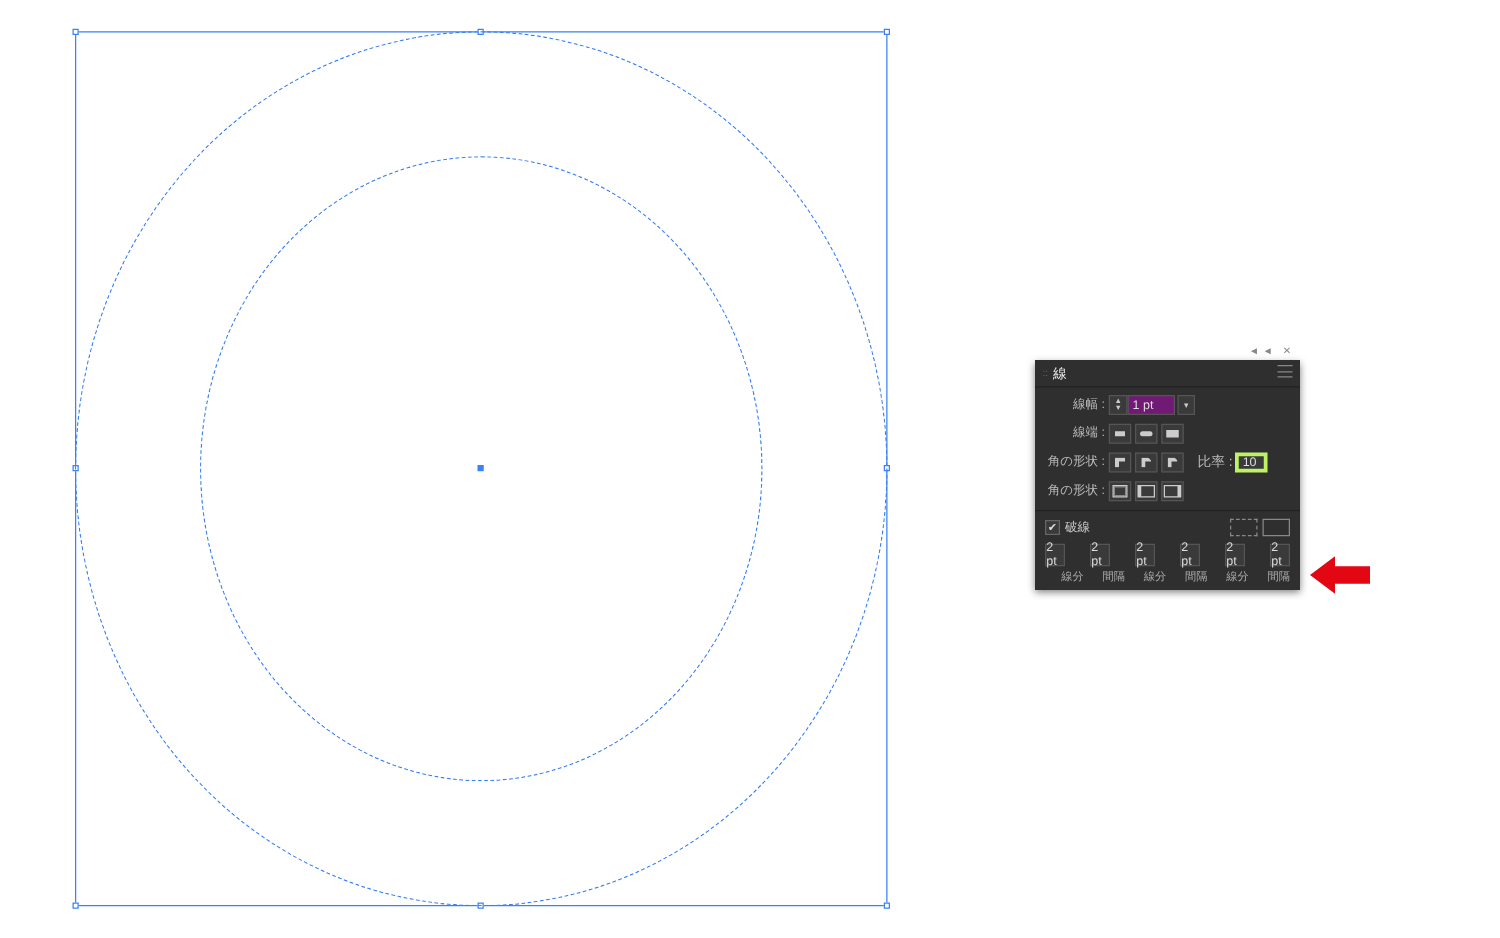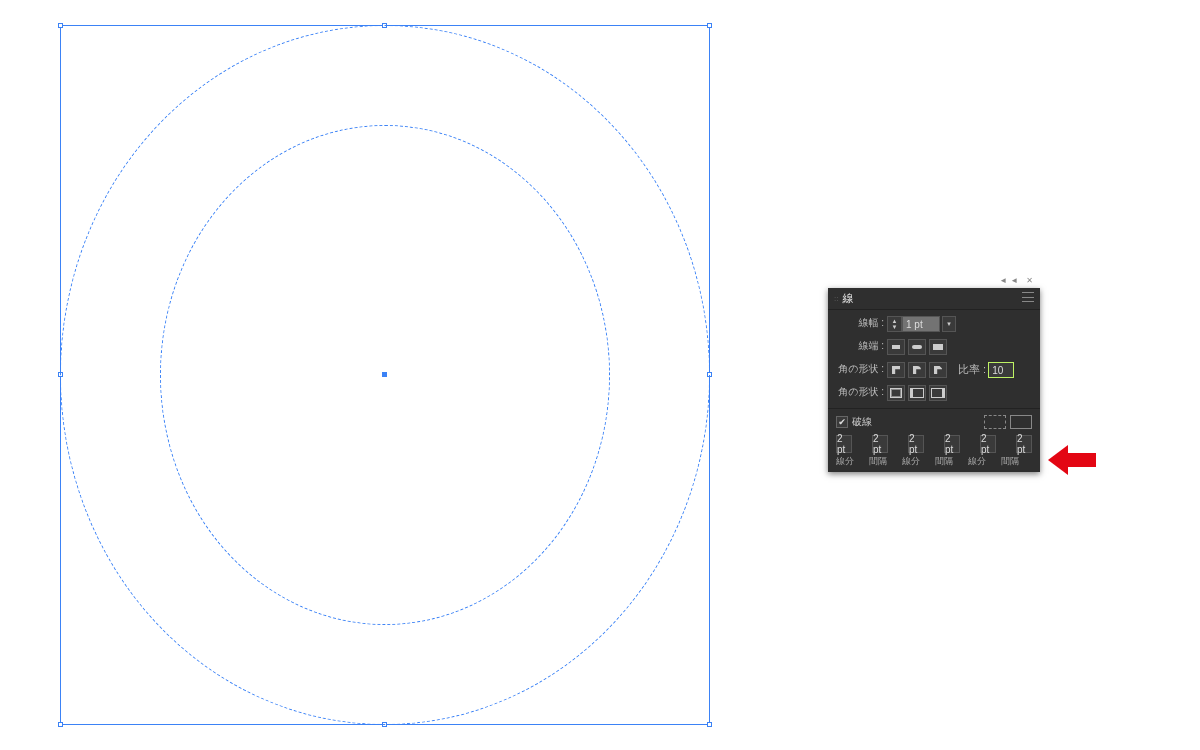--- a/index.html
+++ b/index.html
@@ -134,21 +134,21 @@
     color: #ccc;
     align-items: center;
     justify-content: center;
     line-height: 6px;
   }
   .stepper span { display:block; height:6px; }
 
   .weight-input {
     width: 38px;
     height: 16px;
-    background: #737373;
+    background: #701a75;
     border: 1px solid #555;
     color: #ddd;
     font-size: 10px;
     padding: 0 3px;
     display: flex;
     align-items: center;
   }
 
   .dd-arrow {
     width: 14px;
@@ -184,21 +184,21 @@
 
   .align-center::before { content:""; width:10px; height:8px; border:1px solid #ccc; display:block; box-shadow:0 0 0 1px #888 inset;}
   .align-inside::before  { content:""; width:10px; height:8px; border:1px solid #ccc; display:block; border-left-width:3px;}
   .align-outside::before { content:""; width:10px; height:8px; border:1px solid #ccc; display:block; border-right-width:3px;}
 
   .limit-label { color:#bbb; font-size:11px; margin-left:8px; margin-right:2px;}
   .limit-input {
     width: 26px;
     height: 16px;
     background: #3a3a3a;
-    border: 1px solid #bef264;
+    border: 3px solid #bef264;
     color: #ddd;
     font-size: 10px;
     padding: 0 3px;
     display:flex; align-items:center;
   }
 
   .divider { height:1px; background:#222; margin:2px -8px 6px -8px;}
 
   .dash-row {
     display:flex;
@@ -237,21 +237,21 @@
     font-size:10px;
     display:flex; align-items:center; justify-content:center;
   }
   .dash-labels {
     display:grid;
     grid-template-columns: repeat(6,1fr);
     gap:2px;
     margin-top:2px;
   }
   .dash-lbl {
-    text-align:left;
+    text-align:right;
     font-size:9px;
     color:#aaa;
   }
 
   
   .arrow {
     position:absolute;
     left: 1048px;
     top: 445px;
     width: 48px;

